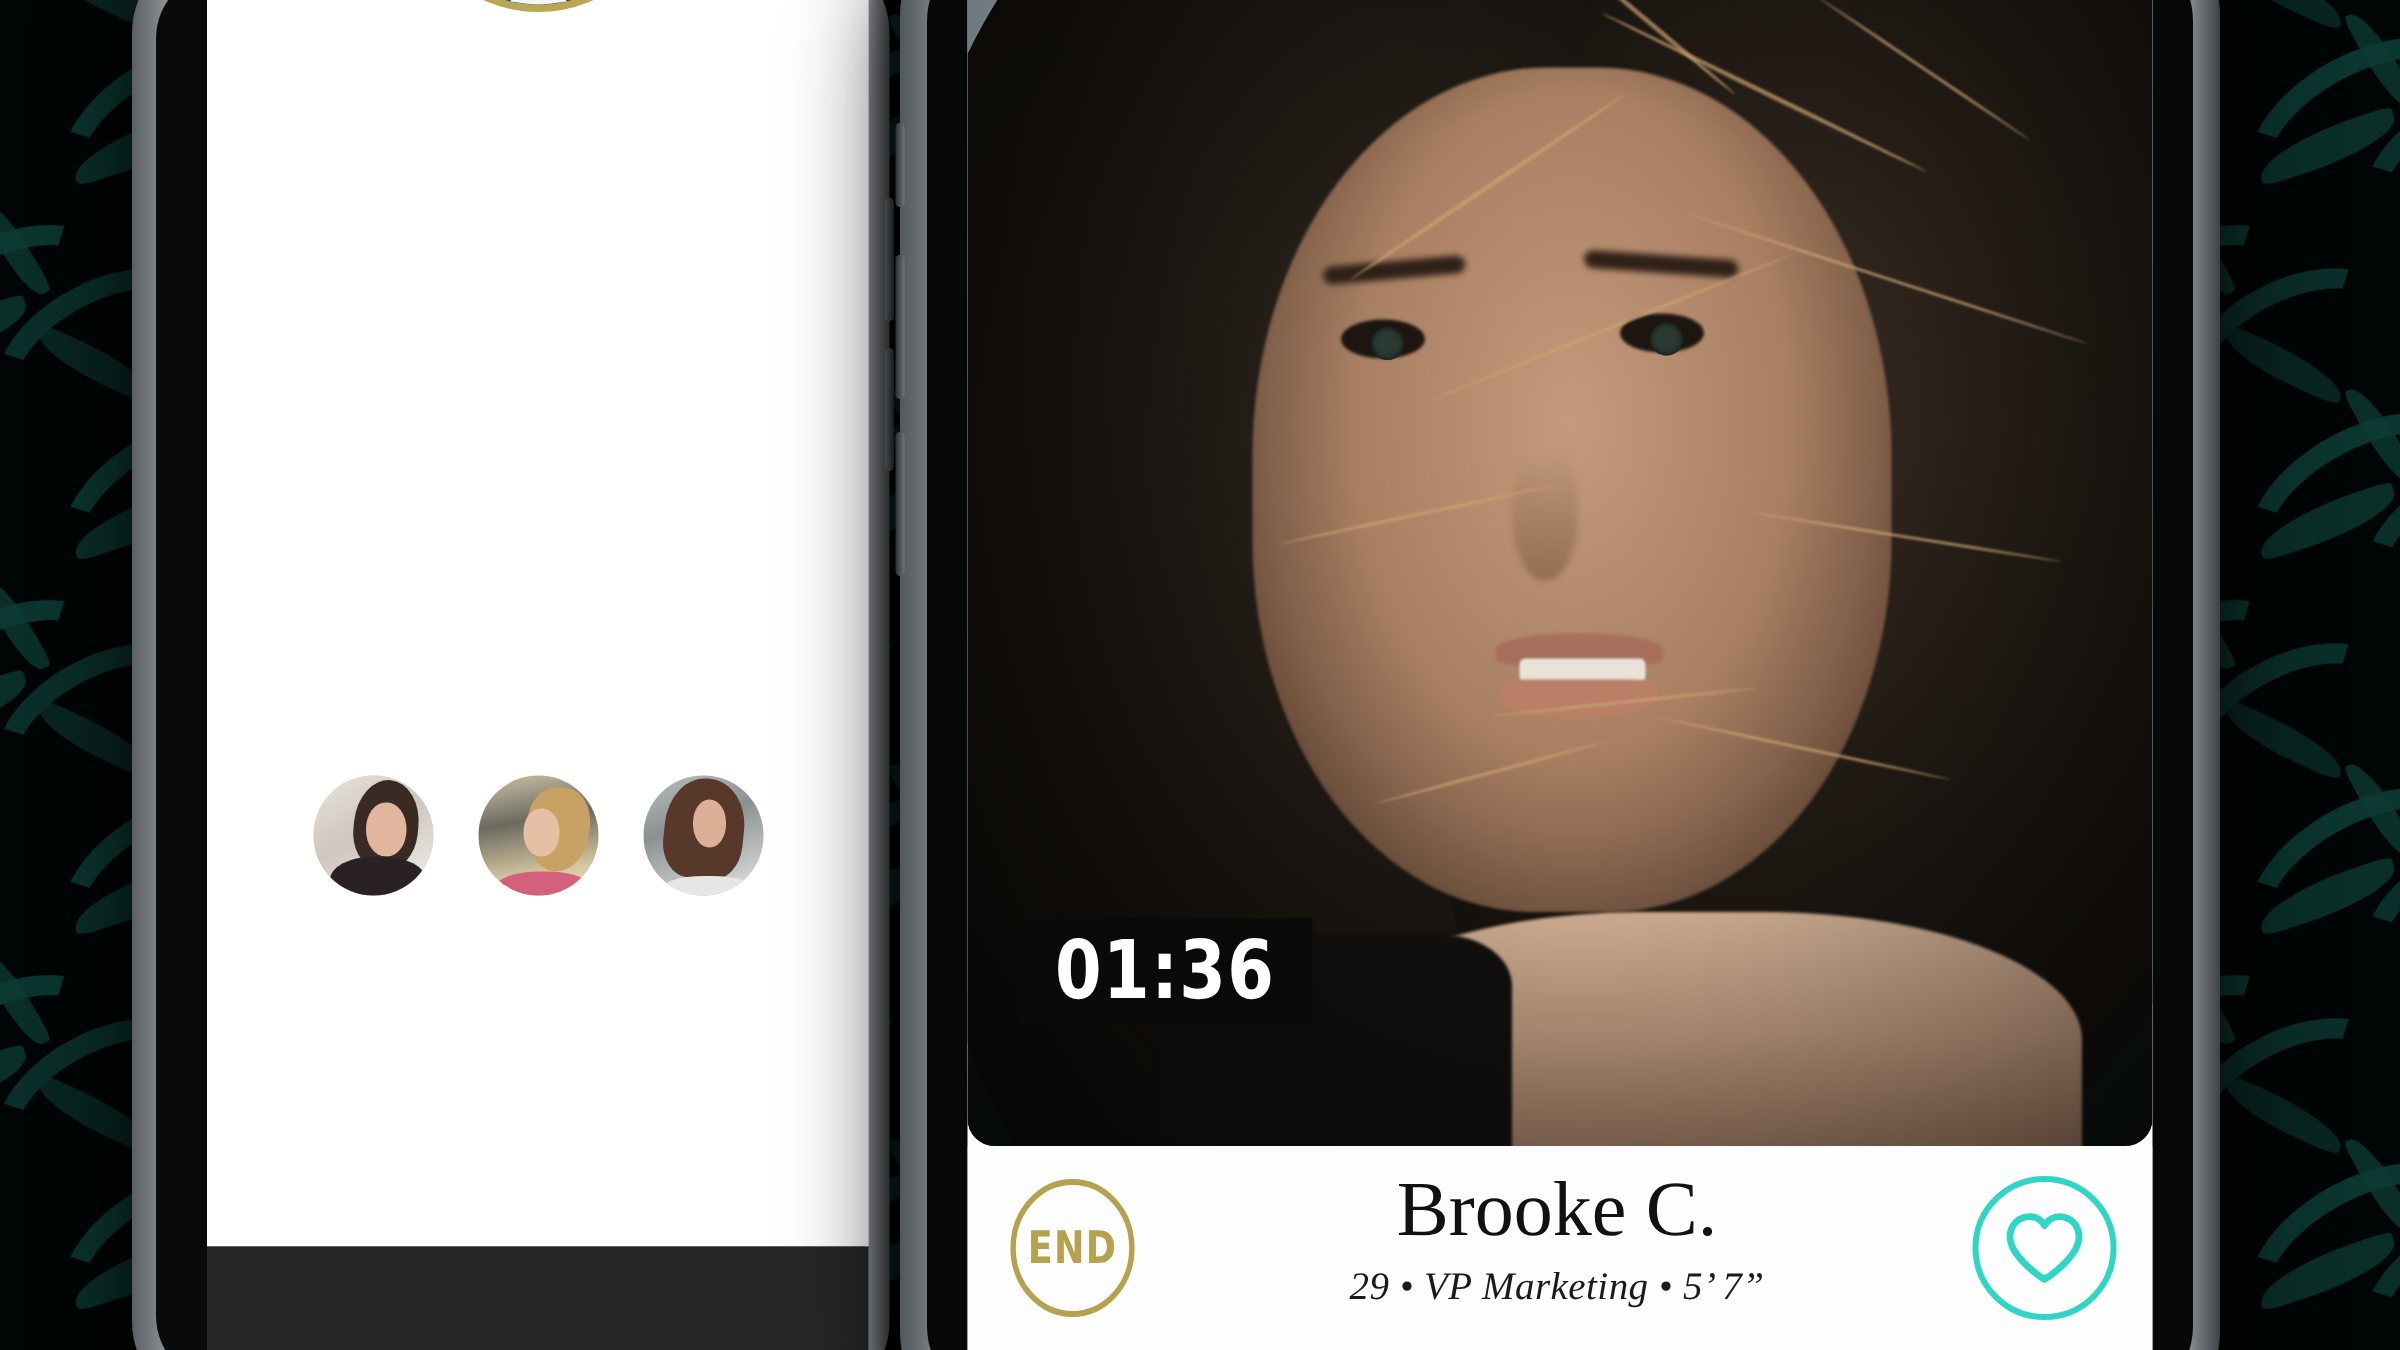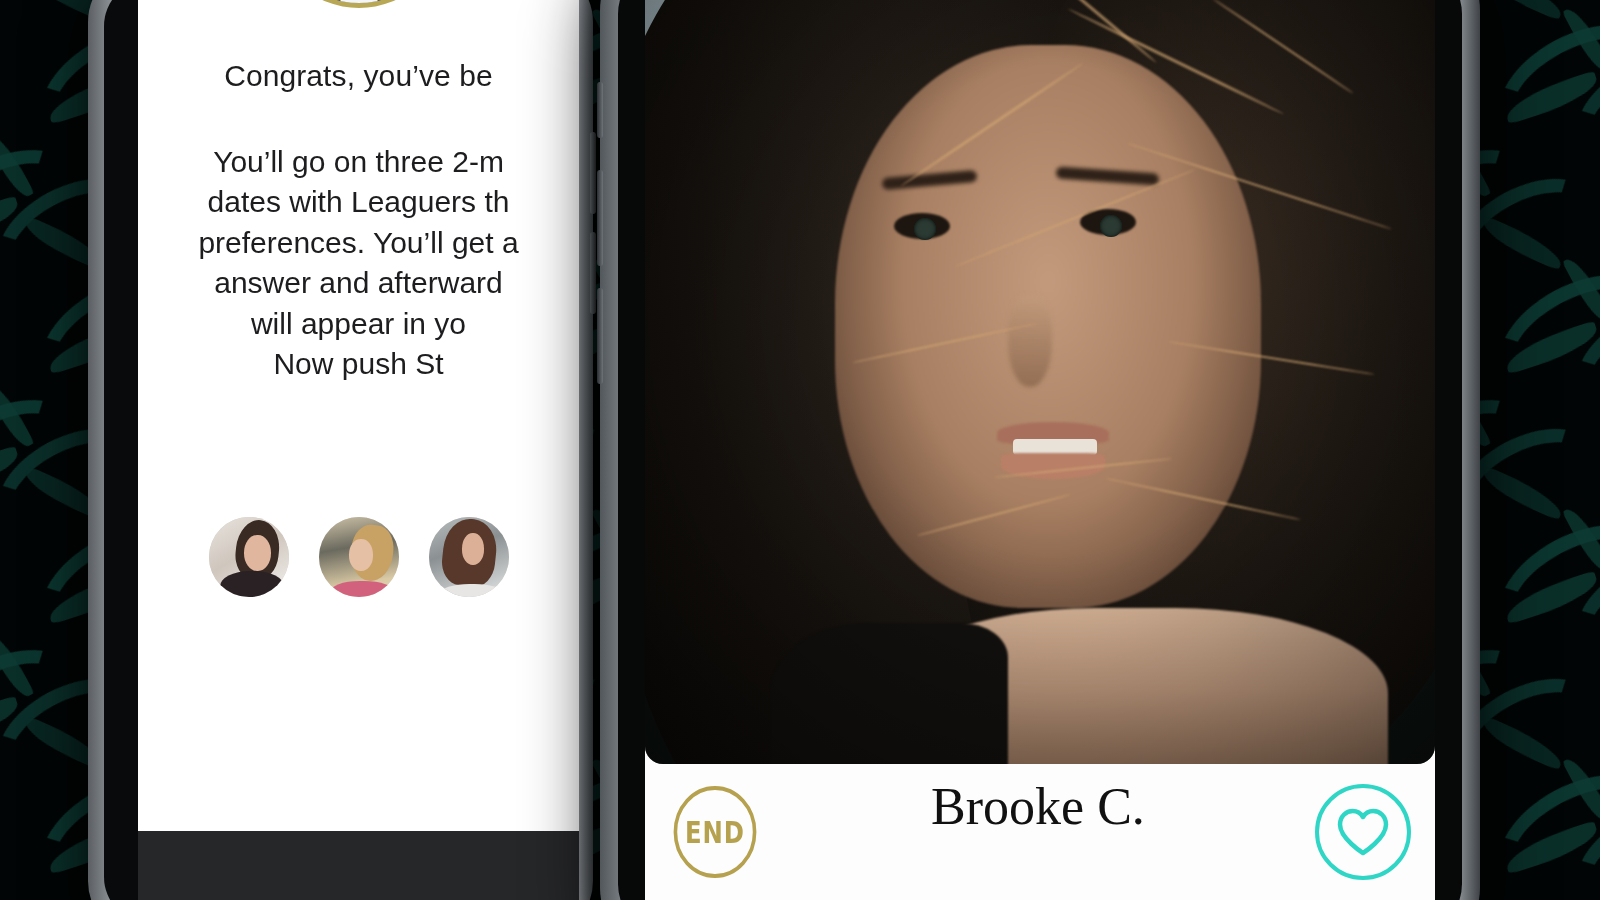--- a/index.html
+++ b/index.html
@@ -535,32 +535,20 @@
   <div class="screen">
     <div class="screen-left-body">
 
       <div class="hero-avatar">
         <div class="shirt"></div>
         <div class="collarL"></div>
         <div class="collarR"></div>
 
       </div>
 
-      <div class="congrats-block">
-        <div class="congrats-line">Congrats, you’ve be</div>
-
-        <div class="body-copy">
-          <div>You’ll go on three 2-m</div>
-          <div>dates with Leaguers th</div>
-          <div>preferences. You’ll get a</div>
-          <div>answer and afterward</div>
-          <div>will appear in yo</div>
-          <div>Now push St</div>
-        </div>
-      </div>
 
       <div class="avatar-row">
         <div class="mini-av a">
           <div class="bgA"></div>
           <div class="hairA"></div>
           <div class="skinA"></div>
           <div class="torsoA"></div>
         </div>
         <div class="mini-av b">
           <div class="bgA"></div>
@@ -619,30 +607,34 @@
           <div class="strand" style="left: 52%; top: 10%; width: 240px; height: 3px; transform: rotate(26deg);"></div>
           <div class="strand" style="left: 60%; top: 26%; width: 280px; height: 2px; transform: rotate(18deg);"></div>
           <div class="strand" style="left: 66%; top: 48%; width: 210px; height: 2px; transform: rotate(9deg);"></div>
           <div class="strand" style="left: 44%; top: 62%; width: 180px; height: 2px; transform: rotate(-6deg);"></div>
           <div class="strand" style="left: 34%; top: 68%; width: 160px; height: 2px; transform: rotate(-15deg);"></div>
           <div class="strand" style="left: 58%; top: 66%; width: 200px; height: 2px; transform: rotate(12deg);"></div>
           <div class="strand" style="left: 48%; top: 4%; width: 150px; height: 3px; transform: rotate(40deg);"></div>
           <div class="strand" style="left: 70%; top: 8%; width: 170px; height: 2px; transform: rotate(34deg);"></div>
         </div>
 
+      <div class="timer-chip">
+        <span>01:36</span>
+      </div>
     </div>
 
     <div class="card-footer">
 
       <div class="end-btn">
         <span>END</span>
       </div>
 
       <div class="identity">
         <div class="pname">Brooke C.</div>
+        <div class="pmeta">29 • VP Marketing • 5’ 7”</div>
       </div>
 
       <div class="like-btn">
         <svg width="54" height="50" viewBox="0 0 54 50">
           <path d="M27 46 C27 46 4 31.5 4 17.5 C4 9.5 10 4 16.8 4 C21.4 4 25 6.6 27 10 C29 6.6 32.6 4 37.2 4 C44 4 50 9.5 50 17.5 C50 31.5 27 46 27 46 Z" fill="none" stroke="#2fd6c6" stroke-width="4.5" stroke-linejoin="round"></path>
         </svg>
       </div>
     </div>
 
   </div>

